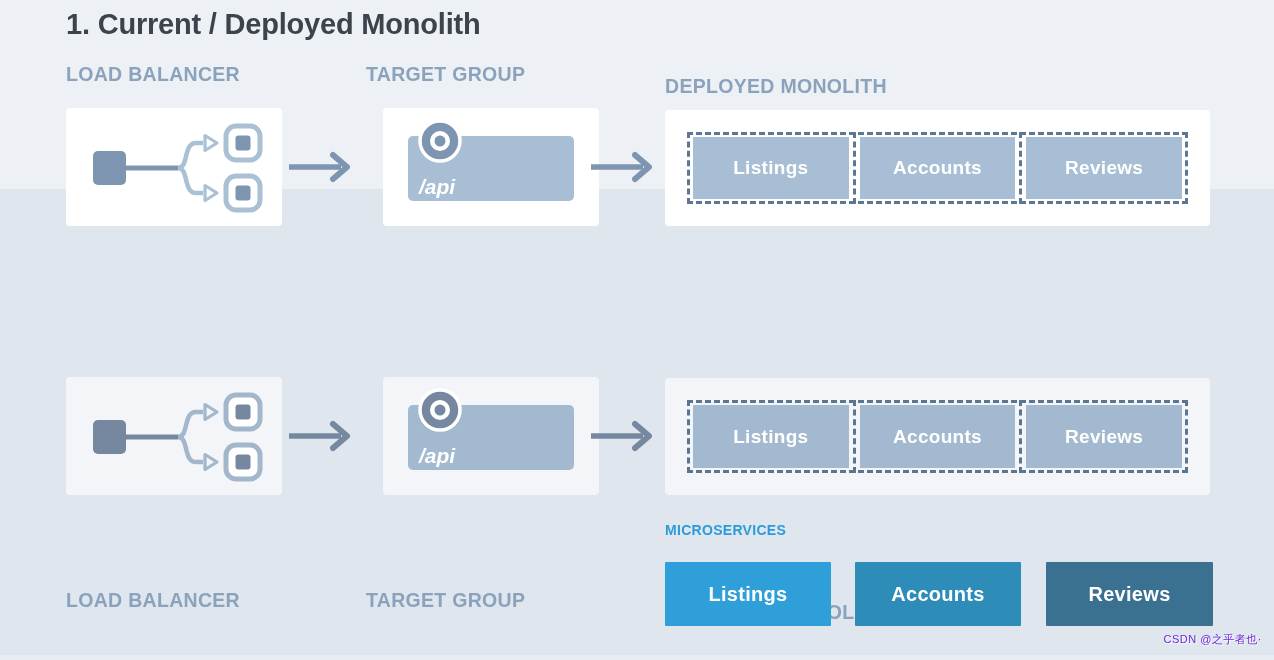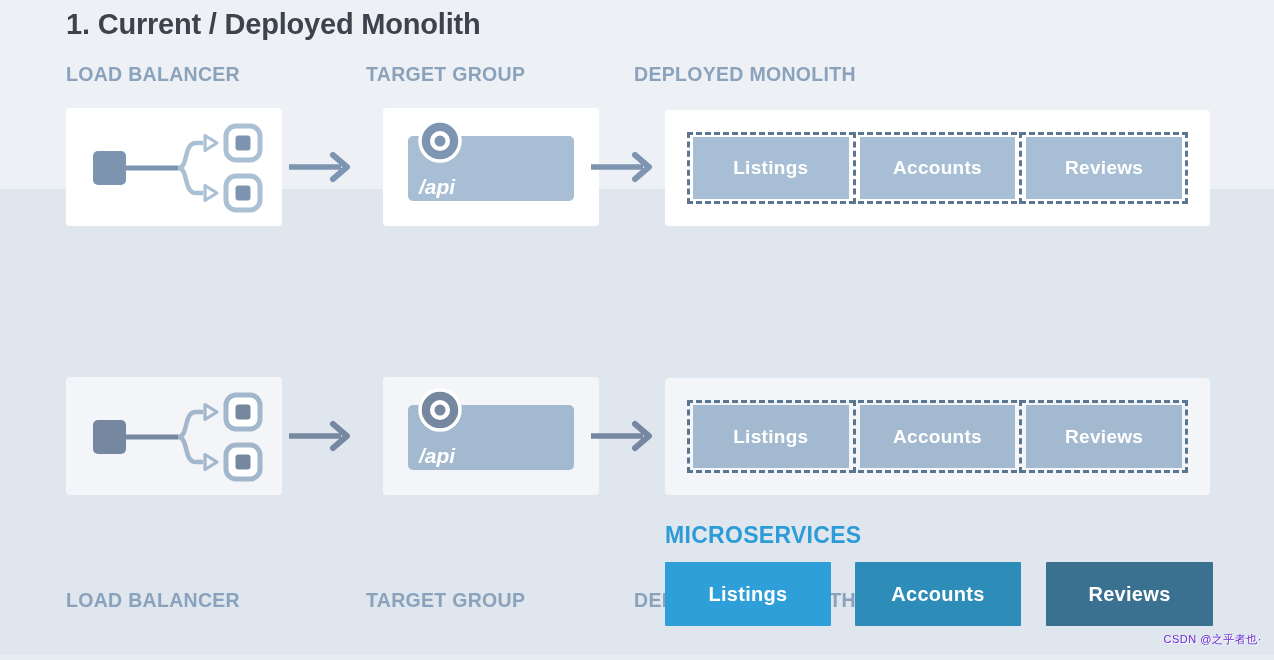--- a/index.html
+++ b/index.html
@@ -28,21 +28,21 @@
   .band2 .sec-title { top: 35px; }
   .col-label {
     position: absolute;
     font-size: 19.5px; font-weight: bold; color: #8ba2bc; letter-spacing: 0.3px;
     white-space: nowrap;
   }
   .band1 .col-label { top: 63px; }
   .band2 .col-label { top: 339px; }
   .lbl-lb { left: 66px; }
   .lbl-tg { left: 366px; }
-  .lbl-mono { left: 634px; }
+  .lbl-mono { left: 665px; margin-top: 12px; }
   .card {
     position: absolute; background: var(--card); border-radius: 4px;
   }
   .lb-card { left: 66px; width: 216px; height: 118px; }
   .tg-card { left: 383px; width: 216px; height: 118px; font-style: italic; }
   .band1 .lb-card, .band1 .tg-card { top: 108px; }
   .band2 .lb-card, .band2 .tg-card { top: 127px; }
   .mono-card { left: 665px; width: 545px; }
   .band1 .mono-card { top: 110px; height: 116px; }
   .band2 .mono-card { top: 128px; height: 117px; }
@@ -60,21 +60,21 @@
   .mono-cell {
     flex: 1; background: var(--mfill); margin: 0 4px;
     display: flex; align-items: center; justify-content: center;
     color: #ffffff; font-size: 19px; font-weight: bold; letter-spacing: 0.3px;
   }
   .mono-cell:first-child { margin-left: 2px; }
   .mono-cell:last-child { margin-right: 2px; }
   .vdash { width: 0; border-left: 3px dashed var(--dash); margin: -5px 0; }
   .micro-label {
     position: absolute; left: 665px; top: 272px;
-    font-size: 23px; font-weight: bold; color: #2b9cd8; letter-spacing: 0.3px;
+    font-size: 14px; font-weight: bold; color: #2b9cd8; letter-spacing: 0.3px;
   }
   .micro-btn {
     position: absolute; top: 312px; height: 64px; border-radius: 1px;
     display: flex; align-items: center; justify-content: center;
     color: #ffffff; font-size: 20px; font-weight: bold; letter-spacing: 0.3px;
   }
   .micro-btn-0 { left: 665px; width: 166px; background: #2e9fd9; }
   .micro-btn-1 { left: 855px; width: 166px; background: #2e8cb8; }
   .micro-btn-2 { left: 1046px; width: 167px; background: #3a7191; }
   .watermark {

